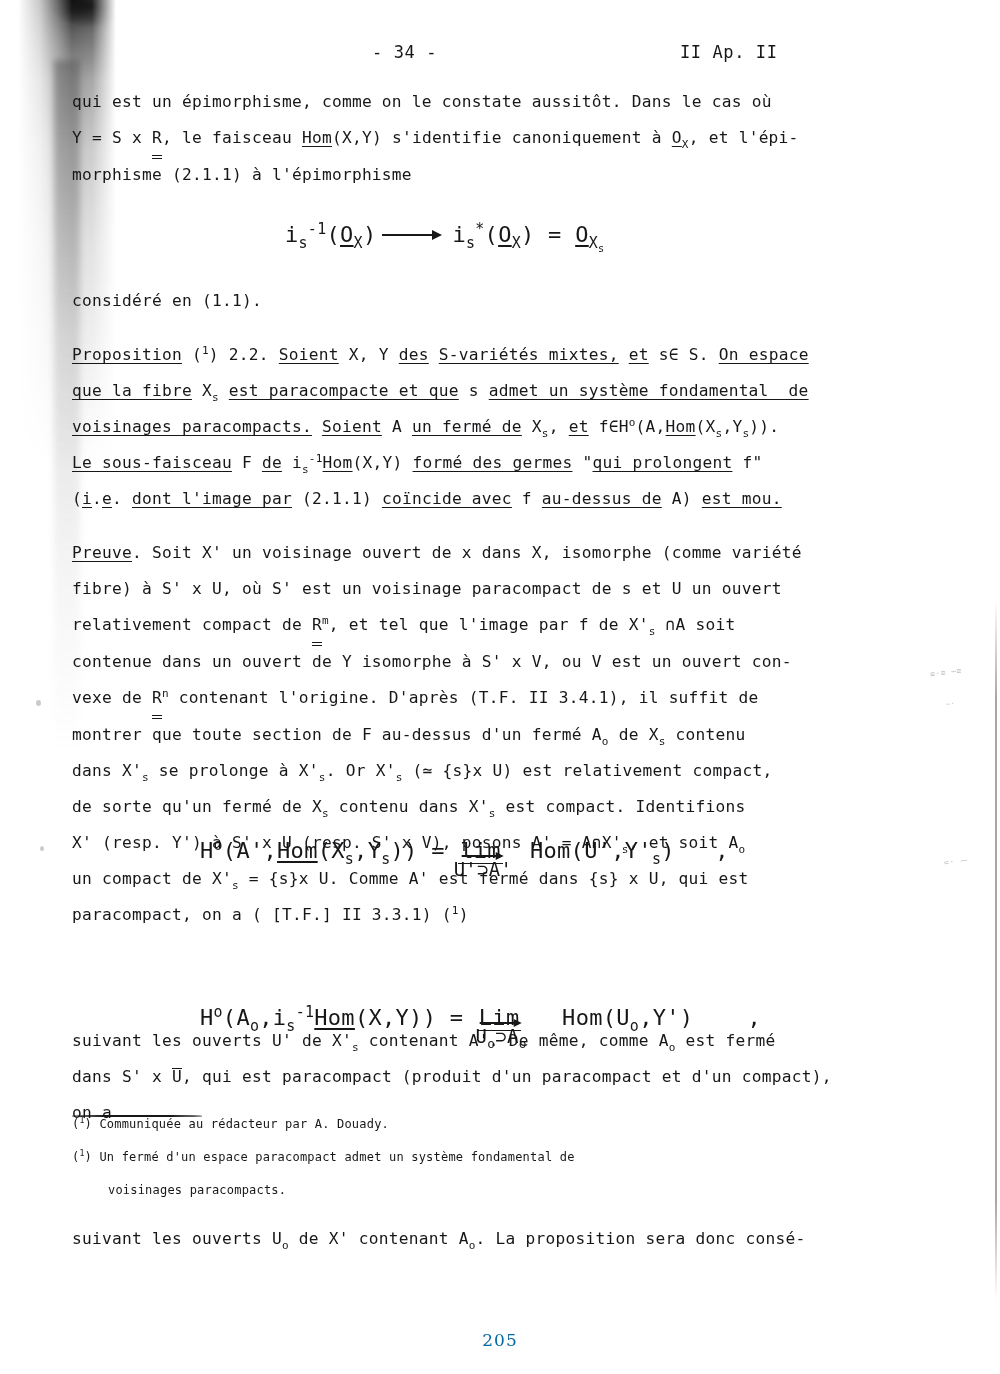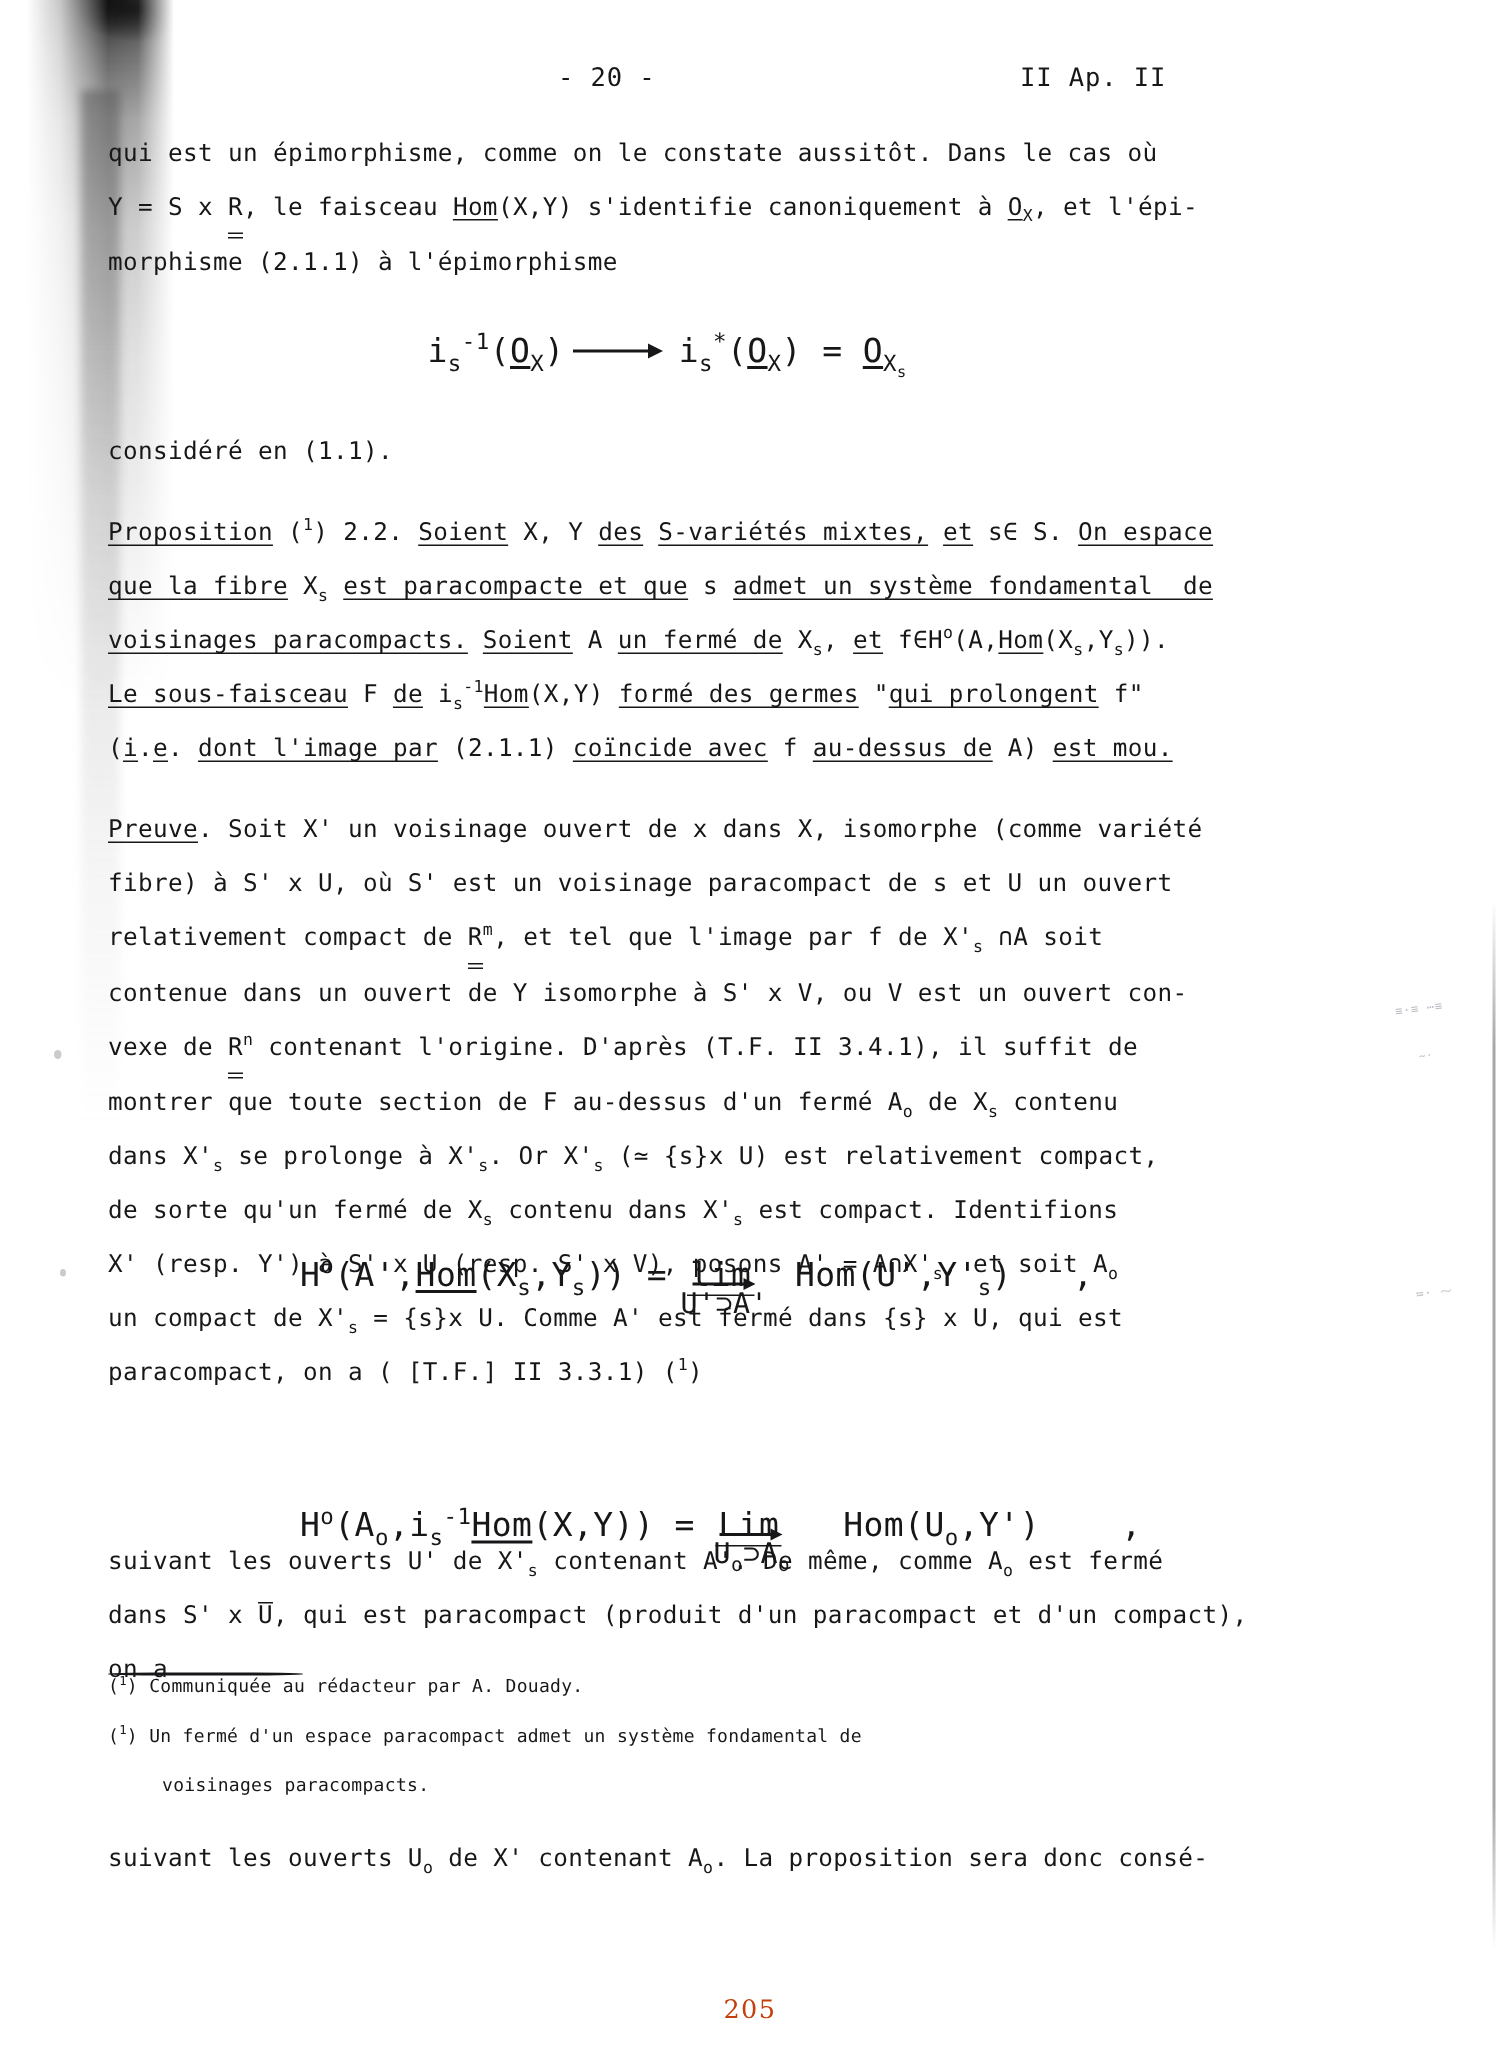--- a/index.html
+++ b/index.html
@@ -203,40 +203,40 @@
   .footnotes .fn-line { white-space: pre; }
   .fn-indent { padding-left: 36px; }
 
   .folio-bottom {
     position: absolute;
     left: 0; right: 0;
     top: 1330px;
     text-align: center;
     font-family: "DejaVu Serif", "Liberation Serif", serif;
     font-size: 17px;
-    color: #c2410c;
+    color: #0369a1;
     letter-spacing: 1px;
   }
 </style>
 </head>
 <body>
 
 <div class="page">
 
   <div class="gutter-shadow"></div>
   <div class="gutter-streak"></div>
   <div class="edge-line-right"></div>
   <div class="margin-mark" style="left:930px; top:668px;">≡⋅≡ ⋯≡</div>
   <div class="margin-mark" style="left:946px; top:700px; font-size:7px;">~⋅</div>
   <div class="margin-mark" style="left:944px; top:855px;">≔⋅ ⁓</div>
   <div class="speck" style="left:36px; top:700px; width:5px; height:6px;"></div>
   <div class="speck" style="left:40px; top:846px; width:4px; height:5px;"></div>
 
   <div class="header">
-    <span class="folio">- 20 -</span>
+    <span class="folio">- 34 -</span>
     <span class="running">II Ap. II</span>
   </div>
 
   <div class="body">
 
     <div class="line">qui est un épimorphisme, comme on le constate aussitôt. Dans le cas où</div>
     <div class="line">Y = S x <span class="bb">R</span>, le faisceau <span class="u">Hom</span>(X,Y) s'identifie canoniquement à <span class="u">O</span><sub>X</sub>, et l'épi-</div>
     <div class="line">morphisme (2.1.1) à l'épimorphisme</div>
 
     <div class="blank"></div>

